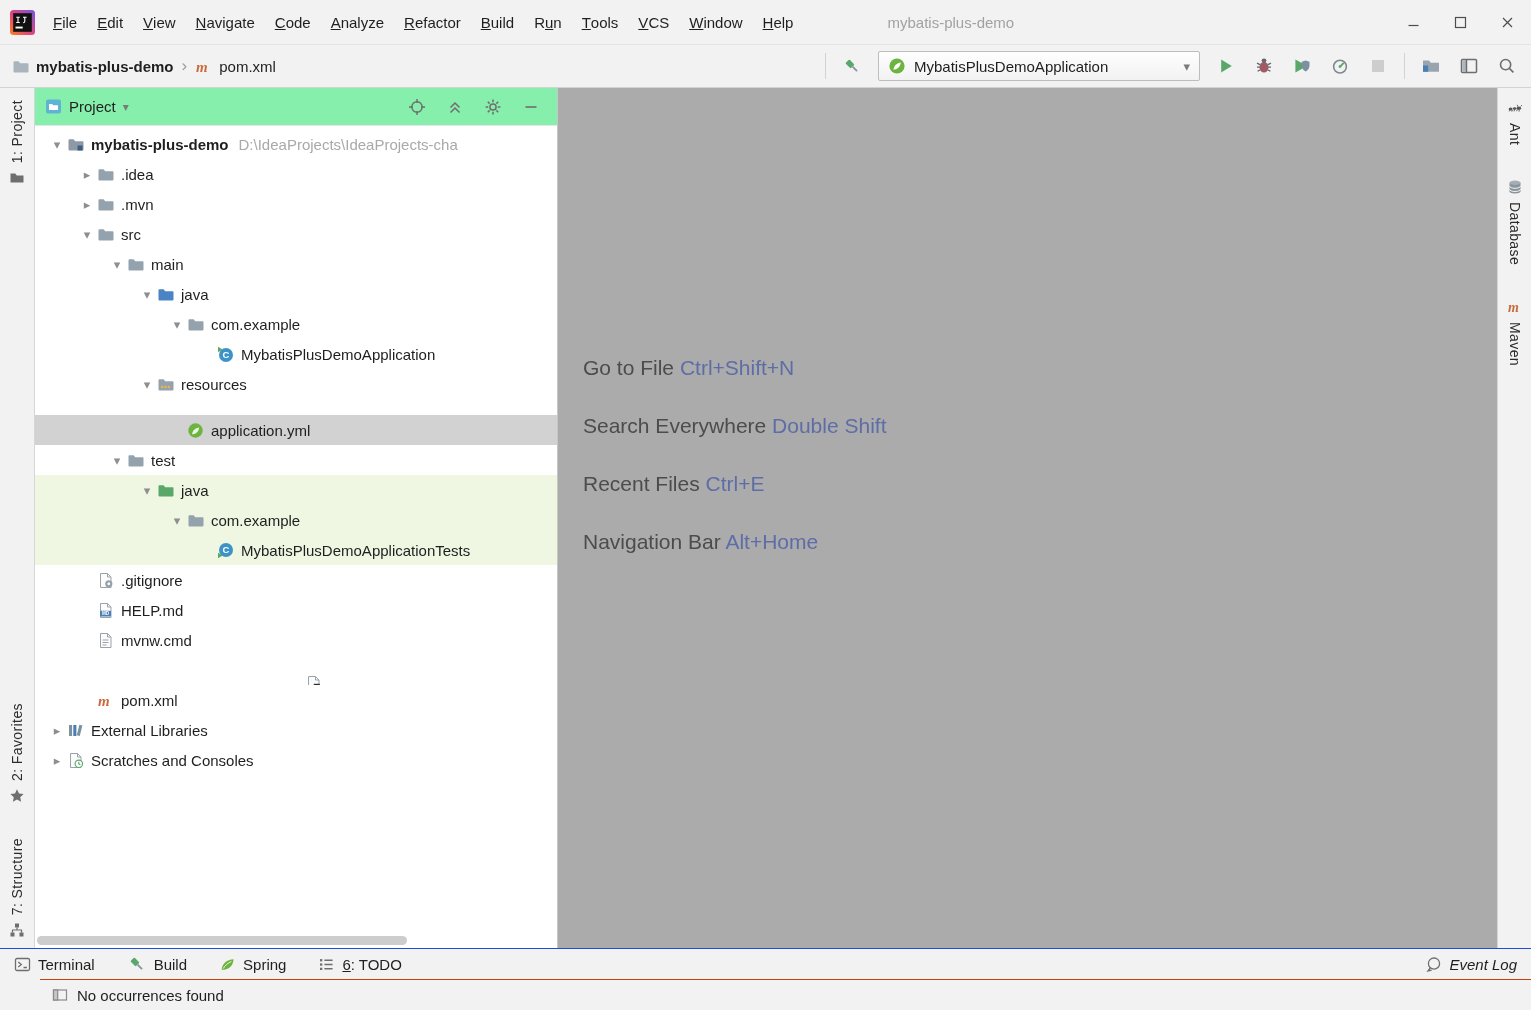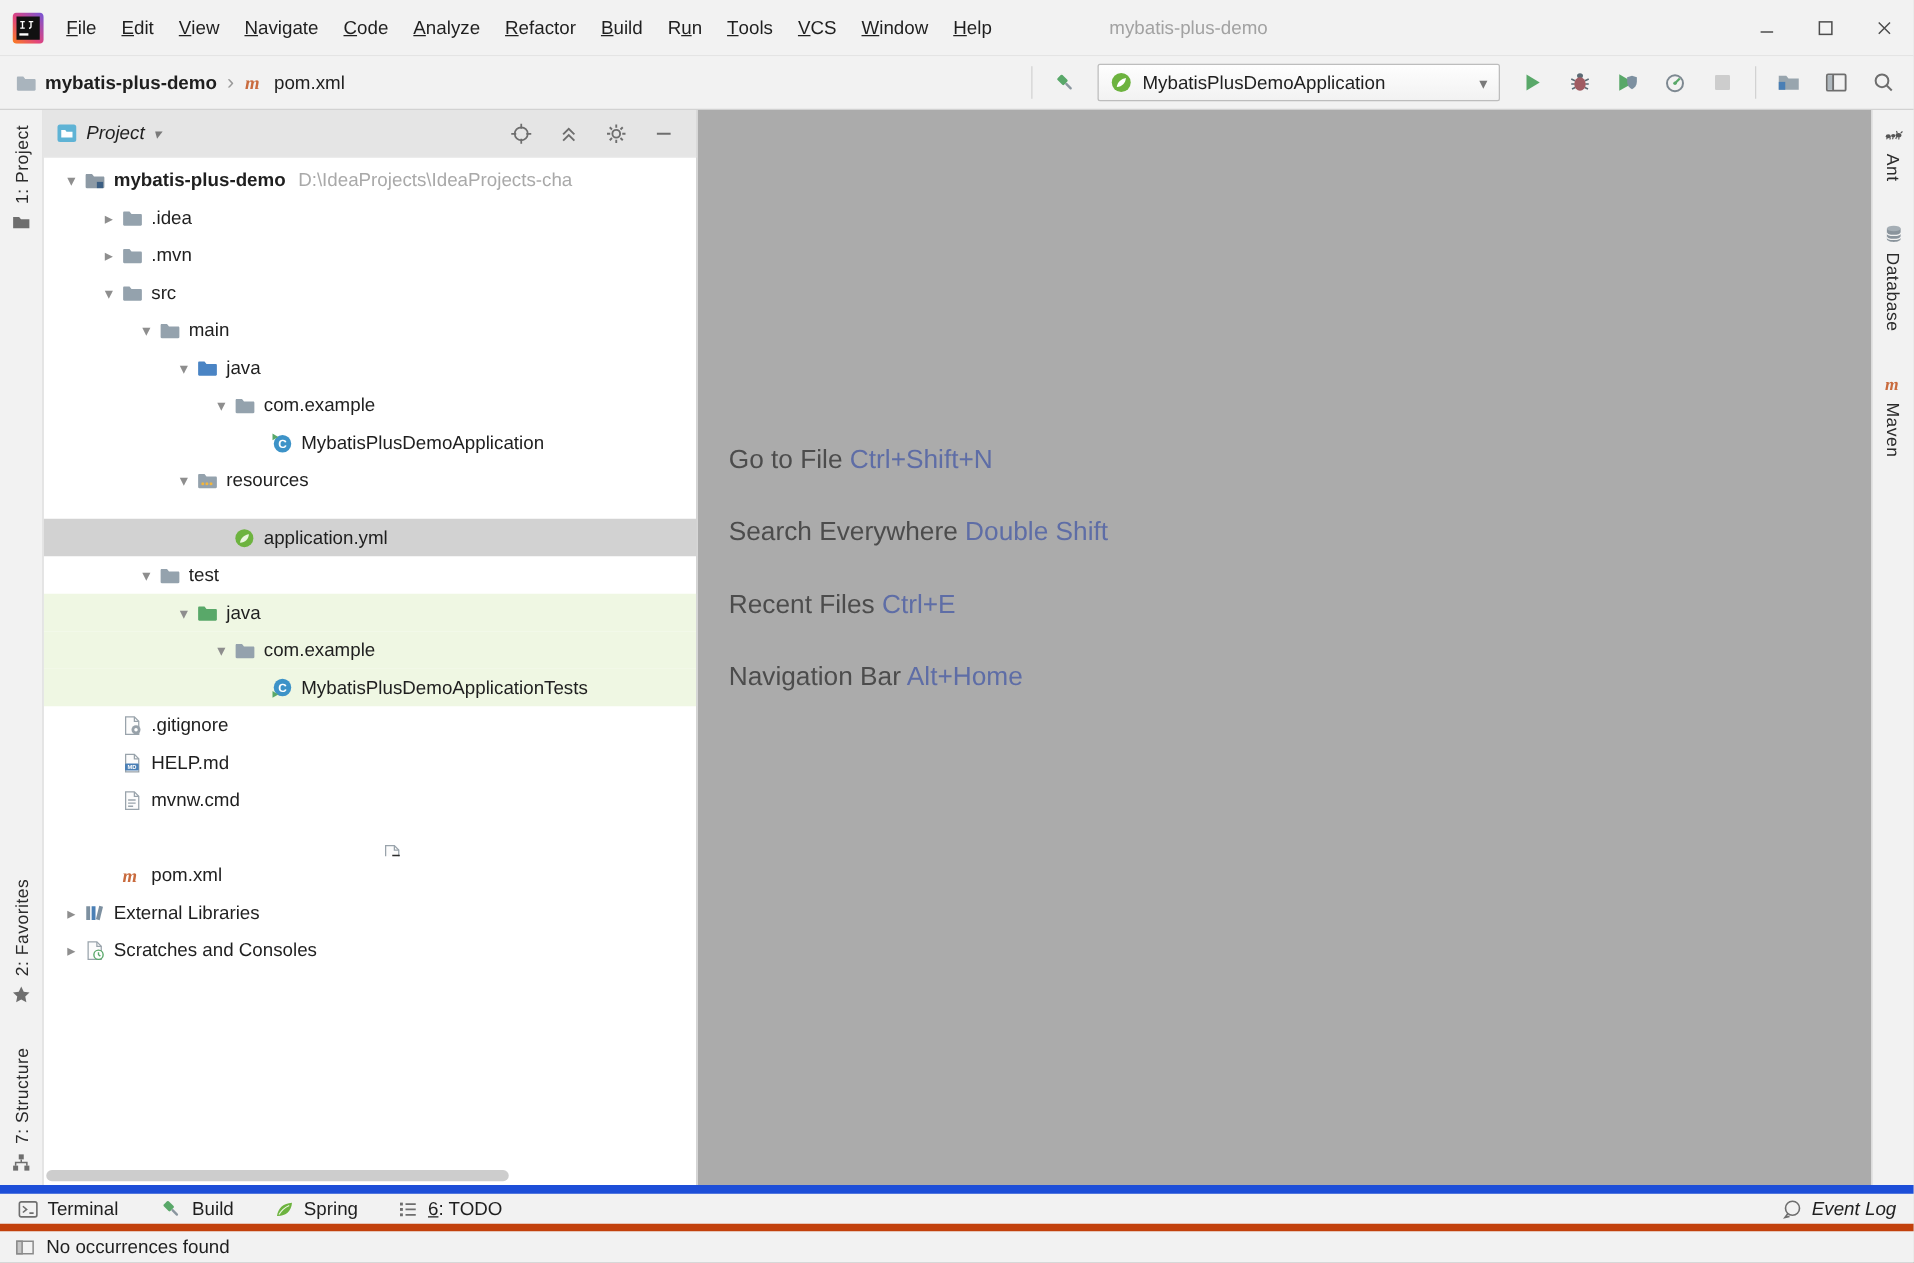--- a/index.html
+++ b/index.html
@@ -39,44 +39,44 @@
   .stripe.right{width:34px;border-left:1px solid #d6d6d6;}
   .stripe .spacer{flex:1;}
   .stripe-group{display:flex;flex-direction:column;align-items:center;gap:34px;}
   .stripe-group.bottom{margin-bottom:10px;}
   .tool-btn{display:flex;flex-direction:column;align-items:center;gap:7px;font-size:14px;color:#2b2b2b;cursor:default;}
   .vtext.left{writing-mode:vertical-rl;transform:rotate(180deg);letter-spacing:.4px;}
   .vtext.right{writing-mode:vertical-rl;letter-spacing:.4px;}
 
   
   .project-panel{width:523px;background:#fff;display:flex;flex-direction:column;position:relative;border-right:1px solid #c6c6c6;}
-  .panel-header{height:38px;flex:0 0 38px;background:#e5e5e5;display:flex;align-items:center;gap:7px;padding:0 10px;font-size:15px;border-bottom:1px solid #e6e6e6;font-style:italic;}
+  .panel-header{height:38px;flex:0 0 38px;background:#86efac;display:flex;align-items:center;gap:7px;padding:0 10px;font-size:15px;border-bottom:1px solid #e6e6e6;}
   .ph-caret{color:#7a7a7a;font-size:12px;}
   .ph-actions{margin-left:auto;display:flex;align-items:center;gap:14px;padding-right:4px;}
   .tree{flex:1;overflow:hidden;padding-top:3px;font-size:15px;}
   .tree-row{height:30px;display:flex;align-items:center;white-space:nowrap;overflow:hidden;}
   .tree-row.selected{background:var(--selection-bg,#d2d2d2);margin-top:16px;}
   .tree-row.testscope{background:var(--test-scope-bg,#eff7e3);}
   .chev{width:20px;flex:0 0 20px;text-align:center;color:#8e8e8e;font-size:13px;}
   .tree-row .icon{width:17px;height:17px;margin-right:7px;}
   .tlabel.bold{font-weight:bold;}
   .tpath{color:#a9a9a9;margin-left:10px;}
   .hscroll{position:absolute;left:2px;bottom:3px;width:370px;height:9px;border-radius:5px;background:#cdcdcd;}
 
   
   .editor{flex:1;background:var(--editor-bg,#ababab);padding:266px 0 0 25px;min-width:0;}
   .shortcut-line{height:28px;line-height:28px;margin-bottom:30px;font-size:21px;color:#4c4c4c;white-space:nowrap;}
   .sh-keys{color:var(--shortcut-key,#5e6da6);}
 
   
-  .bottom-bar{height:31px;flex:0 0 31px;background:#f2f2f2;border-top:7px solid #1d4ed8;display:flex;align-items:center;padding:0 14px;font-size:15px;}
+  .bottom-bar{height:31px;flex:0 0 31px;background:#f2f2f2;border-top:1px solid #1d4ed8;display:flex;align-items:center;padding:0 14px;font-size:15px;}
   .bb-left{display:flex;align-items:center;gap:32px;}
   .bb-right{margin-left:auto;display:flex;align-items:flex-start;gap:28px;font-style:italic;}
   .bb-item{display:flex;align-items:center;gap:7px;cursor:default;}
-  .status-bar{height:31px;flex:0 0 31px;background:#f2f2f2;border-top:6px solid #c2410c;display:flex;align-items:center;gap:9px;padding:0 12px;font-size:15px;}
+  .status-bar{height:31px;flex:0 0 31px;background:#f2f2f2;border-top:1px solid #c2410c;display:flex;align-items:center;gap:9px;padding:0 12px;font-size:15px;margin-left:40px;}
 </style>
 </head>
 <body>
 
 <div class="window">
 
   <div class="titlebar">
     <span class="icon logo">
         <svg width="25" height="25" viewBox="0 0 25 25">
           <defs>

